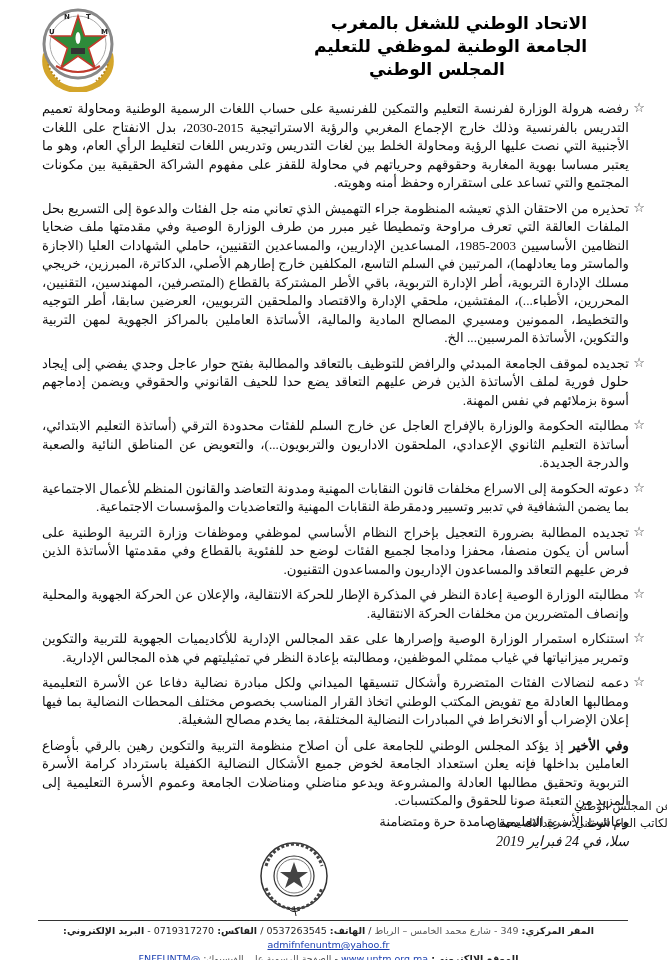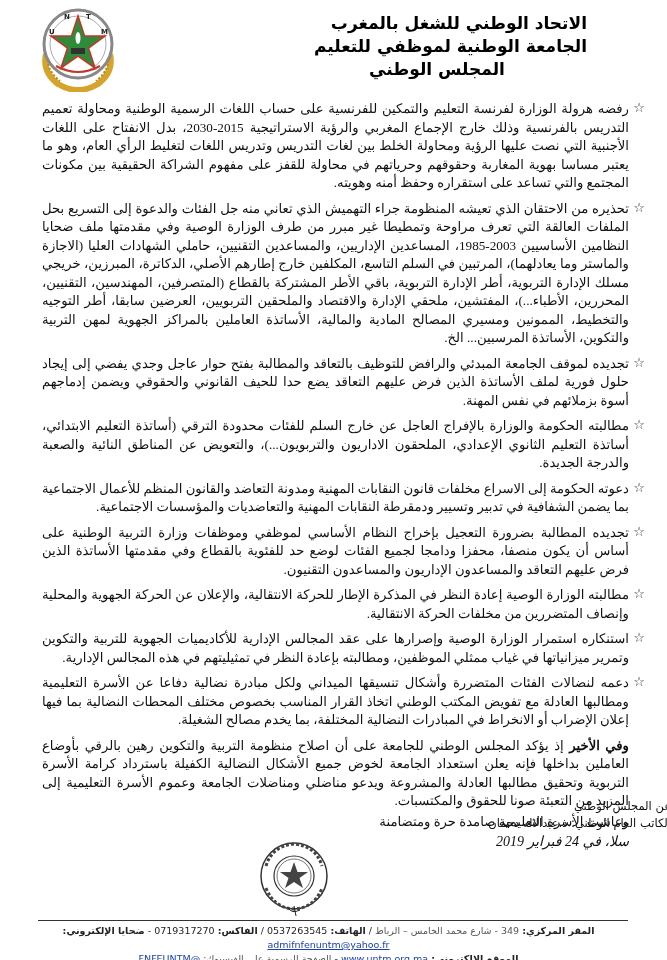--- a/index.html
+++ b/index.html
@@ -146,21 +146,21 @@
 
 <div class="footer-rule"></div>
 <div class="footer">
   <div>
     <b>المقر المركزي:</b>
     <span class="light">349 - شارع محمد الخامس – الرباط</span> /
     <b>الهاتف:</b>
     <span>0537263545</span> /
     <b>الفاكس:</b>
     <span>0719317270</span> -
-    <b>ضحايا الإلكتروني:</b>
+    <b>البريد الإلكتروني:</b>
     <span class="link">admifnfenuntm@yahoo.fr</span>
   </div>
   <div>
     <b>الموقع الإلكتروني:</b>
     <span class="link">www.untm.org.ma</span> -
     <span class="light">الصفحة الرسمية على الفيسبوك:</span>
     <span class="link">@FNFEUNTM</span>
   </div>
 </div>
 

